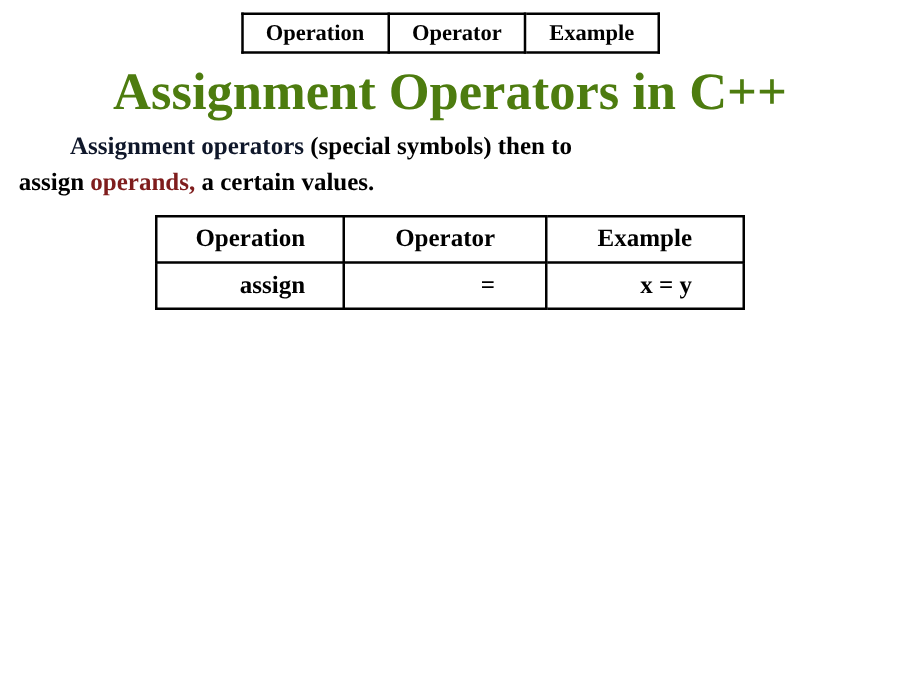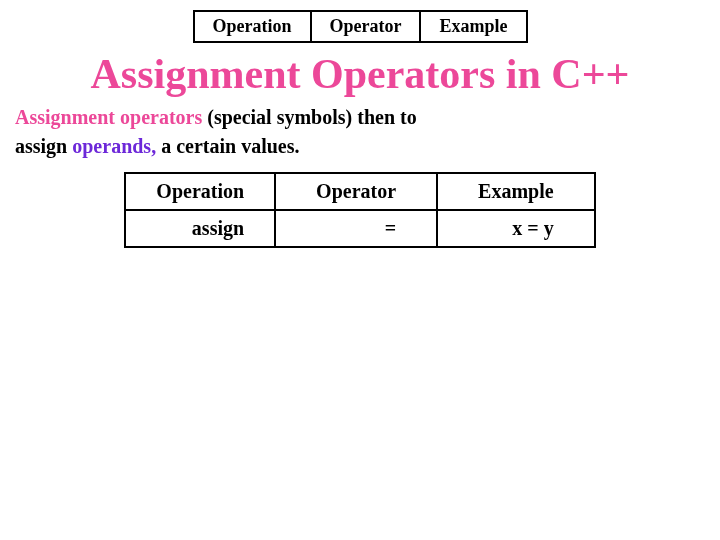--- a/index.html
+++ b/index.html
@@ -27,46 +27,47 @@
       padding: 4px 18px;
       text-align: right;
       font-size: 18px;
       font-weight: bold;
     }
 
     .heading-title {
       font-size: 42px;
       font-weight: bold;
       text-align: center;
-      color: #ec4899;
+      color: #4d7c0f;
       margin-bottom: 6px;
       line-height: 1.1;
     }
 
     .assignment-desc {
       font-size: 20px;
       font-weight: bold;
       color: #000;
       margin-bottom: 4px;
       line-height: 1.4;
     }
 
     .assignment-desc .red-text {
-      color: #ec4899;
+      color: #0f172a;
+      margin-left: 41px;
     }
 
     .operands-line {
       font-size: 20px;
       font-weight: bold;
       color: #000;
       margin-bottom: 14px;
     }
 
     .operands-line .blue-text {
-      color: #6d28d9;
+      color: #7f1d1d;
     }
 
     .bottom-table-wrapper {
       display: flex;
       justify-content: center;
     }
 
     .bottom-table td {
       padding: 6px 30px;
       font-size: 20px;

